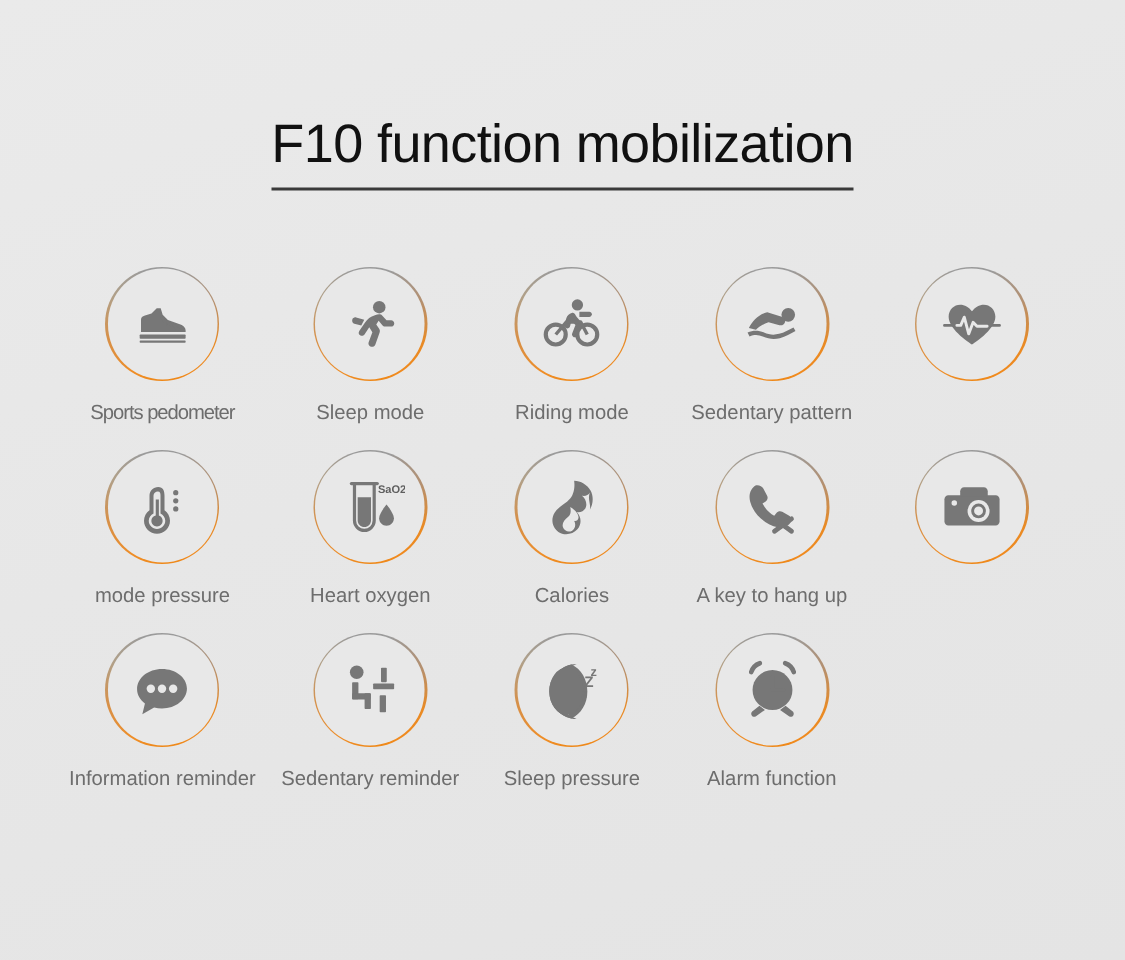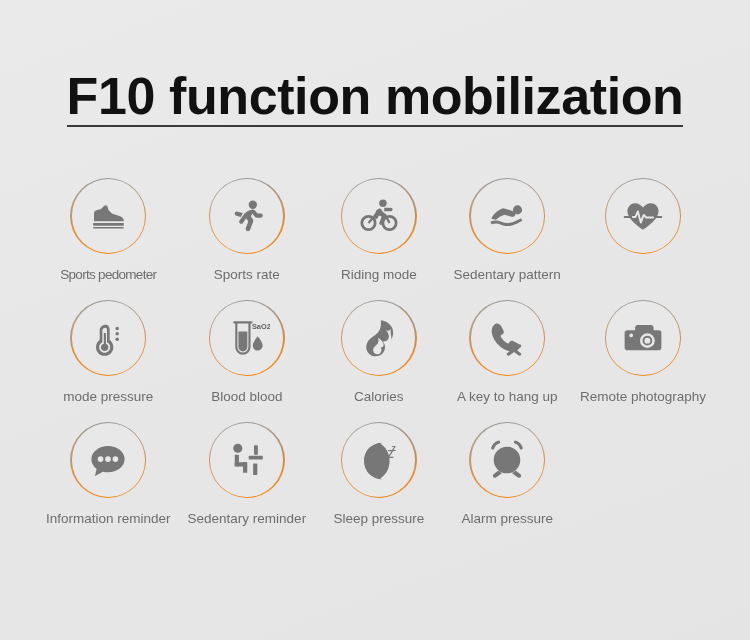--- a/index.html
+++ b/index.html
@@ -27,22 +27,22 @@
   .title-wrap {
     position: absolute;
     top: 72px;
     left: 0;
     width: 750px;
     text-align: center;
   }
   .title {
     display: inline-block;
     font-family: "Liberation Sans", sans-serif;
-    font-size: 52px;
-    font-weight: bold;
+    font-size: 36px;
+    font-weight: normal;
     color: #111111;
     letter-spacing: -0.4px;
     line-height: 48px;
     padding-bottom: 5px;
     border-bottom: 2px solid #3a3a3a;
     white-space: nowrap;
   }
 
   
   .grid {
@@ -154,21 +154,21 @@
     <div class="cell">
       <div class="ring">
         <div class="ring-inner">
           <svg class="glyph" width="40" height="40" viewBox="0 0 48 48">
             <circle class="icon-fill" cx="31" cy="10.5" r="5"></circle>
             <path class="icon-fill" d="M27.5 17 C24 18 21.5 20 19.5 23 L15 29.5 C14.2 30.7 14.5 32.2 15.7 33 C16.9 33.8 18.4 33.5 19.2 32.3 L23 26.6 L25.5 30.5 L22.5 38.5 C22 40 22.8 41.6 24.3 42.1 C25.8 42.6 27.4 41.8 27.9 40.3 L31.3 30.8 C31.7 29.6 31.5 28.5 30.8 27.6 L28.6 24.3 L30.5 21.4 L33.5 25 C34 25.6 34.7 26 35.5 26 L40.5 26 C41.9 26 43 24.9 43 23.5 C43 22.1 41.9 21 40.5 21 L36.8 21 L33.3 17.2 C31.8 15.6 29.6 16.4 27.5 17 Z"></path>
             <path class="icon-fill" d="M19 20.5 L12.5 18.8 C11.2 18.4 9.8 19.2 9.4 20.5 C9 21.9 9.8 23.3 11.1 23.7 L16.6 25.2 Z"></path>
           </svg>
         </div>
       </div>
-      <div class="label">Sports rate</div>
+      <div class="label">Sleep mode</div>
     </div>
 
     <div class="cell">
       <div class="ring">
         <div class="ring-inner">
           <svg class="glyph" width="42" height="42" viewBox="0 0 48 48">
             <circle class="icon-stroke" cx="12" cy="32" r="7.6" stroke-width="3.2"></circle>
             <circle class="icon-stroke" cx="36" cy="32" r="7.6" stroke-width="3.2"></circle>
             <circle class="icon-fill" cx="28.5" cy="9.5" r="4.3"></circle>
             <path class="icon-fill" d="M24.5 15.5 C22 16.3 20.6 17.8 20 19.8 L18.6 24.6 C18.3 25.8 19 27 20.2 27.3 C21.4 27.6 22.6 26.9 22.9 25.7 L24 21.6 L27 24.8 L24.5 31.3 C24.1 32.4 24.7 33.6 25.8 34 C26.9 34.4 28.1 33.8 28.5 32.7 L31.6 24.7 C31.9 23.8 31.7 23 31.1 22.3 L28 18.6 C27 17.4 26.4 15 24.5 15.5 Z"></path>
@@ -225,21 +225,21 @@
         <div class="ring-inner">
           <svg class="glyph" width="46" height="46" viewBox="0 0 56 56">
             <path class="icon-stroke" d="M15 9 L15 39 C15 43.4 18.6 47 23 47 C27.4 47 31 43.4 31 39 L31 9" stroke-width="2.6"></path>
             <line class="icon-stroke" x1="12.5" y1="9" x2="33.5" y2="9" stroke-width="2.6" stroke-linecap="round"></line>
             <path class="icon-fill" d="M17.6 20 L28.4 20 L28.4 39 C28.4 41.9 26 44.3 23 44.3 C20 44.3 17.6 41.9 17.6 39 Z"></path>
             <text class="sao2-text" x="34" y="17">SaO2</text>
             <path class="icon-fill" d="M41 26 C41 26 47 33 47 37.2 C47 40.6 44.3 43.3 41 43.3 C37.7 43.3 35 40.6 35 37.2 C35 33 41 26 41 26 Z"></path>
           </svg>
         </div>
       </div>
-      <div class="label">Blood blood</div>
+      <div class="label">Heart oxygen</div>
     </div>
 
     <div class="cell">
       <div class="ring">
         <div class="ring-inner">
           <svg class="glyph" width="42" height="42" viewBox="0 0 48 48">
             <path class="icon-fill" d="M26 4 C26 4 27.5 12 23 17.5 C19.5 21.8 14 23.5 11 28.5 C8 33.5 9.5 40 14 43 C18.5 46 25 45 28.5 41 C32 37 31.5 31 28 28 C31 28.5 34 27 35 24 C36 21 34.5 17.5 32 15.5 C34.5 16 37 15 38 13 C36 18 39 22 38 26 C40.5 22 41 16 38.5 11.5 C36 7 31 4 26 4 Z"></path>
             <path fill="#e8e8e8" d="M23 24 C23 24 24.5 29 21.5 31.5 C18.5 34 16.5 36.5 17.5 39.5 C18.5 42.5 22 43.5 24.5 42 C27 40.5 27.5 37 26 34.5 C27.5 35 29 34 29.3 32.3 C29.8 29.5 26 25.5 23 24 Z"></path>
           </svg>
         </div>
@@ -265,21 +265,20 @@
           <svg class="glyph" width="42" height="42" viewBox="0 0 48 48">
             <path class="icon-fill" d="M6 15 L42 15 C43.7 15 45 16.3 45 18 L45 35 C45 36.7 43.7 38 42 38 L6 38 C4.3 38 3 36.7 3 35 L3 18 C3 16.3 4.3 15 6 15 Z"></path>
             <path class="icon-fill" d="M18 9 L33 9 C34.7 9 36 10.3 36 12 L36 16 L15 16 L15 12 C15 10.3 16.3 9 18 9 Z"></path>
             <circle fill="#e8e8e8" cx="29" cy="27" r="8.4"></circle>
             <circle class="icon-fill" cx="29" cy="27" r="5.6"></circle>
             <circle fill="#e8e8e8" cx="29" cy="27" r="3.4"></circle>
             <circle fill="#e8e8e8" cx="10.5" cy="21" r="2.1"></circle>
           </svg>
         </div>
       </div>
-      <div class="label">Remote photography</div>
     </div>
 
 
     <div class="cell">
       <div class="ring">
         <div class="ring-inner">
           <svg class="glyph" width="42" height="42" viewBox="0 0 48 48">
             <path class="icon-fill" d="M24 8 C13.5 8 5 14.8 5 23.2 C5 27.6 7.3 31.5 11 34.2 L9 42.5 L18 37.3 C19.9 37.8 21.9 38.1 24 38.1 C34.5 38.1 43 31.3 43 22.9 C43 14.5 34.5 8 24 8 Z"></path>
             <circle fill="#e8e8e8" cx="15.5" cy="23" r="3.2"></circle>
             <circle fill="#e8e8e8" cx="24" cy="23" r="3.2"></circle>
@@ -329,17 +328,17 @@
           <svg class="glyph" width="44" height="44" viewBox="0 0 48 48">
             <path class="icon-stroke" d="M8.5 11 C9.5 7.8 11.8 5.5 14.8 4.5" stroke-width="3.4" stroke-linecap="round"></path>
             <path class="icon-stroke" d="M39.5 11 C38.5 7.8 36.2 5.5 33.2 4.5" stroke-width="3.4" stroke-linecap="round"></path>
             <circle class="icon-fill" cx="24" cy="24" r="14.5"></circle>
             <path class="icon-stroke" stroke="#e8e8e8" d="M24 14.5 L24 24 L32 24" stroke-width="2.6" stroke-linecap="round"></path>
             <path class="icon-fill" d="M14.5 35.5 L18.5 38.5 L12 43 C10.8 43.8 9.4 43.4 8.8 42.3 C8.2 41.2 8.6 39.9 9.7 39.2 Z"></path>
             <path class="icon-fill" d="M33.5 35.5 L29.5 38.5 L36 43 C37.2 43.8 38.6 43.4 39.2 42.3 C39.8 41.2 39.4 39.9 38.3 39.2 Z"></path>
           </svg>
         </div>
       </div>
-      <div class="label">Alarm pressure</div>
+      <div class="label">Alarm function</div>
     </div>
 
   </div>
 </div>
 
 </body></html>

